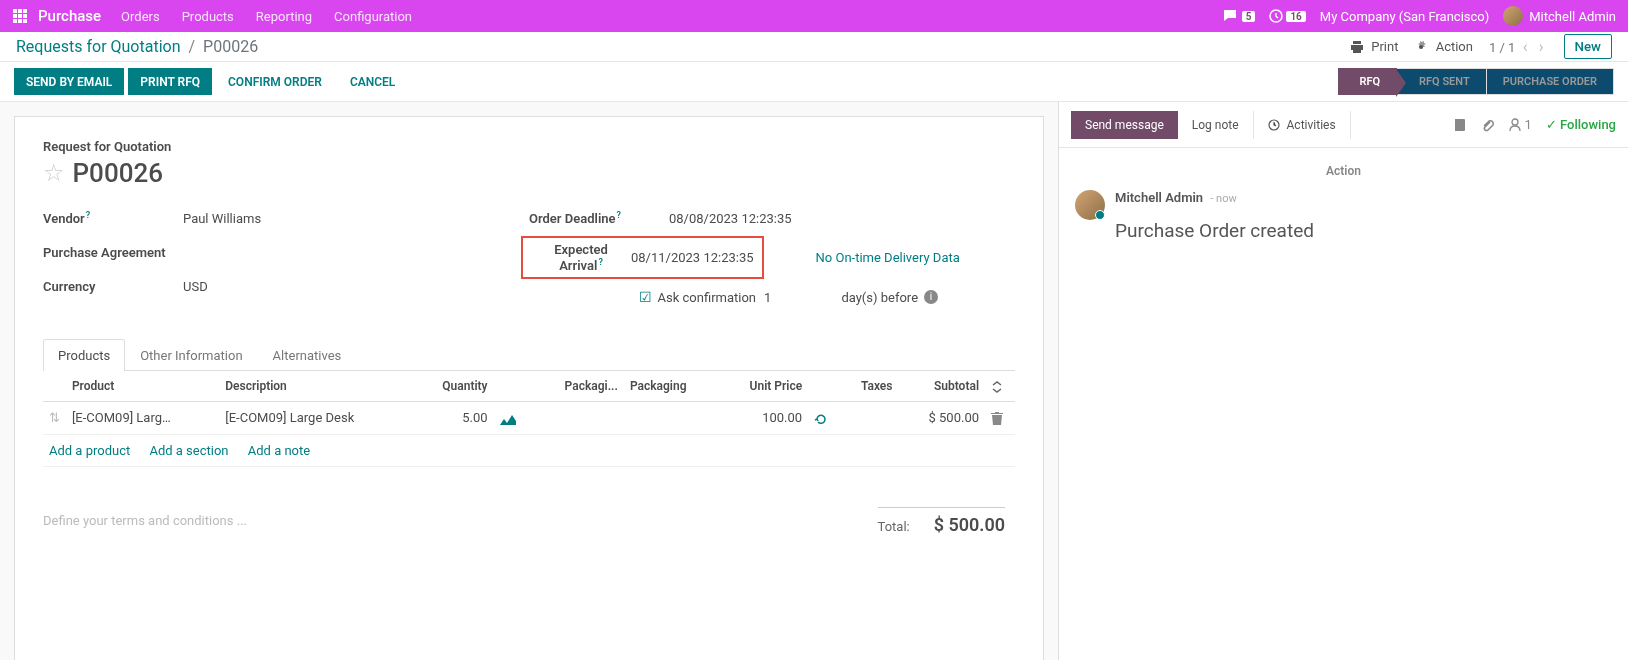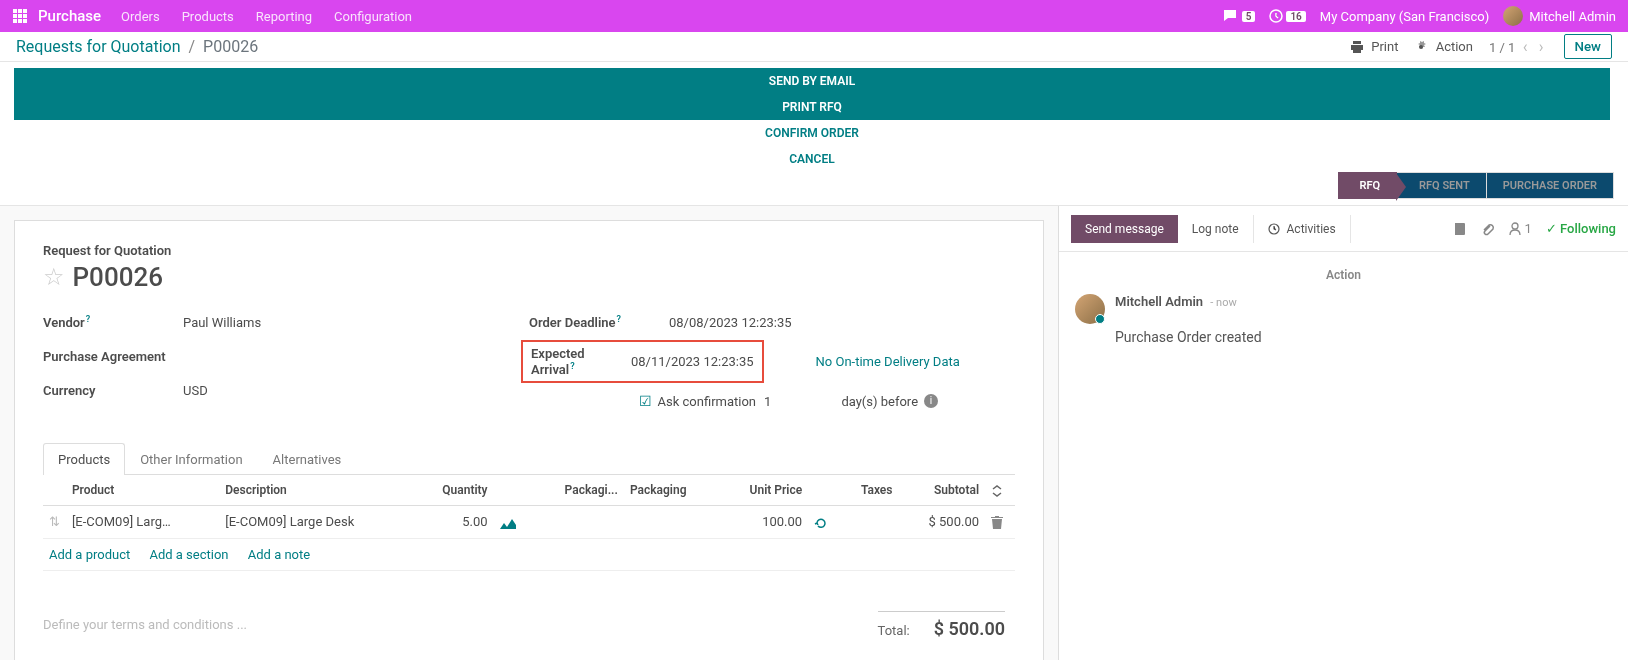--- a/index.html
+++ b/index.html
@@ -22,21 +22,21 @@
 .breadcrumb { flex: 1; font-size: 16px; color: #017e84; }
 .breadcrumb .sep { color: #888; margin: 0 4px; }
 .breadcrumb .cur { color: #6c757d; }
 .cb-actions { display: flex; align-items: center; gap: 16px; color: #555; }
 .cb-actions .ico { margin-right: 4px; }
 .pager { color: #777; }
 .pager .arrow { color: #bbb; padding: 0 4px; cursor: pointer; font-size: 16px; }
 .newbtn { border: 1.5px solid #017e84; color: #017e84; background: #fff; padding: 4px 10px; font-weight: 500; cursor: pointer; border-radius: 2px; }
 
 
-.actionrow { display: flex; align-items: stretch; background: #fff; border-bottom: 1px solid #e5e5e5; padding: 6px 14px; flex-direction: column; }
+.actionrow { display: flex; align-items: stretch; background: #fff; border-bottom: 1px solid #e5e5e5; padding: 6px 14px; }
 .btn { padding: 6px 12px; font-size: 12px; font-weight: 600; cursor: pointer; margin-right: 4px; border: none; }
 .btn-primary { background: #017e84; color: #fff; }
 .btn-link { background: transparent; color: #017e84; }
 .statusbar { margin-left: auto; display: flex; align-items: center; }
 .status-step { padding: 6px 16px; font-size: 11px; font-weight: 600; color: #999; position: relative; background: #0c4a6e; border: 1px solid #ddd; border-left: none; }
 .status-step.first { border-left: 1px solid #f97316; padding-left: 20px; }
 .status-step.active { background: #714B67; color: #fff; border-color: #714B67; }
 .status-step.active::after { content:''; position:absolute; right:-10px; top:0; border-top:14px solid transparent; border-bottom:14px solid transparent; border-left:10px solid #714B67; z-index:2;}
 
 
@@ -49,21 +49,21 @@
 .star { font-size: 24px; color: #ccc; margin-right: 8px; cursor: pointer; }
 .doc-title { font-size: 26px; font-weight: 500; color: #4c4c4c; }
 
 .form-grid { display: flex; margin-bottom: 20px; }
 .form-col { flex: 1; }
 .field-row { display: flex; align-items: center; margin-bottom: 10px; min-height: 24px; }
 .field-label { width: 140px; font-size: 13px; font-weight: 600; color: #4c4c4c; position: relative; }
 .field-label .q { color: #017e84; font-size: 9px; vertical-align: super; margin-left: 1px; }
 .field-value { font-size: 13px; color: #4c4c4c; }
 .highlight-box { border: 2px solid #e74c3c; padding: 4px 8px; display: inline-flex; align-items: center; margin: -4px -8px; }
-.highlight-box .field-label { width: 100px; }
+.highlight-box .field-label { width: 100px; text-align: center; }
 .delivery-link { color: #017e84; font-size: 13px; cursor: pointer; margin-left: 60px; }
 .check { color: #017e84; margin-right: 6px; font-size: 14px; }
 .info-ico { display:inline-block; width:14px; height:14px; border-radius:50%; background:#888; color:#fff; font-size:10px; text-align:center; line-height:14px; margin-left:6px; }
 
 
 .tabs { border-bottom: 1px solid #ddd; display: flex; margin-bottom: 0; }
 .tab { padding: 8px 14px; font-size: 13px; color: #777; cursor: pointer; border: 1px solid transparent; border-bottom: none; margin-bottom: -1px; }
 .tab.active { color: #4c4c4c; border-color: #ddd; background: #fff; border-radius: 3px 3px 0 0; }
 
 
@@ -88,21 +88,21 @@
 .chat-btn.plain { color: #555; }
 .chat-btn.bordered { border-left: 1px solid #e5e5e5; border-right: 1px solid #e5e5e5; }
 .chat-icons { margin-left: auto; display: flex; align-items: center; gap: 14px; color: #888; }
 .following { color: #28a745; font-weight: 500; }
 .chat-sep { text-align: center; color: #888; font-size: 12px; font-weight: 600; padding: 16px 0 8px; }
 .msg { display: flex; padding: 4px 16px; gap: 10px; }
 .msg .av { width: 30px; height: 30px; border-radius: 50%; background: linear-gradient(135deg,#d4a574,#8b6f47); position: relative; flex-shrink:0;}
 .msg .av::after { content:''; position:absolute; bottom:0; right:0; width:8px; height:8px; background:#017e84; border-radius:50%; border:1.5px solid #fff; }
 .msg .name { font-weight: 600; font-size: 13px; color: #555; }
 .msg .time { font-size: 11px; color: #aaa; margin-left: 4px; }
-.msg .body { font-size: 14px; color: #555; margin-top: 20px; }
+.msg .body { font-size: 19px; color: #555; margin-top: 14px; }
 
 svg { display: inline-block; vertical-align: middle; }
 </style>
 </head>
 <body>
 
 <div class="topnav">
   <span class="apps-icon">
       <span></span>
       <span></span>

